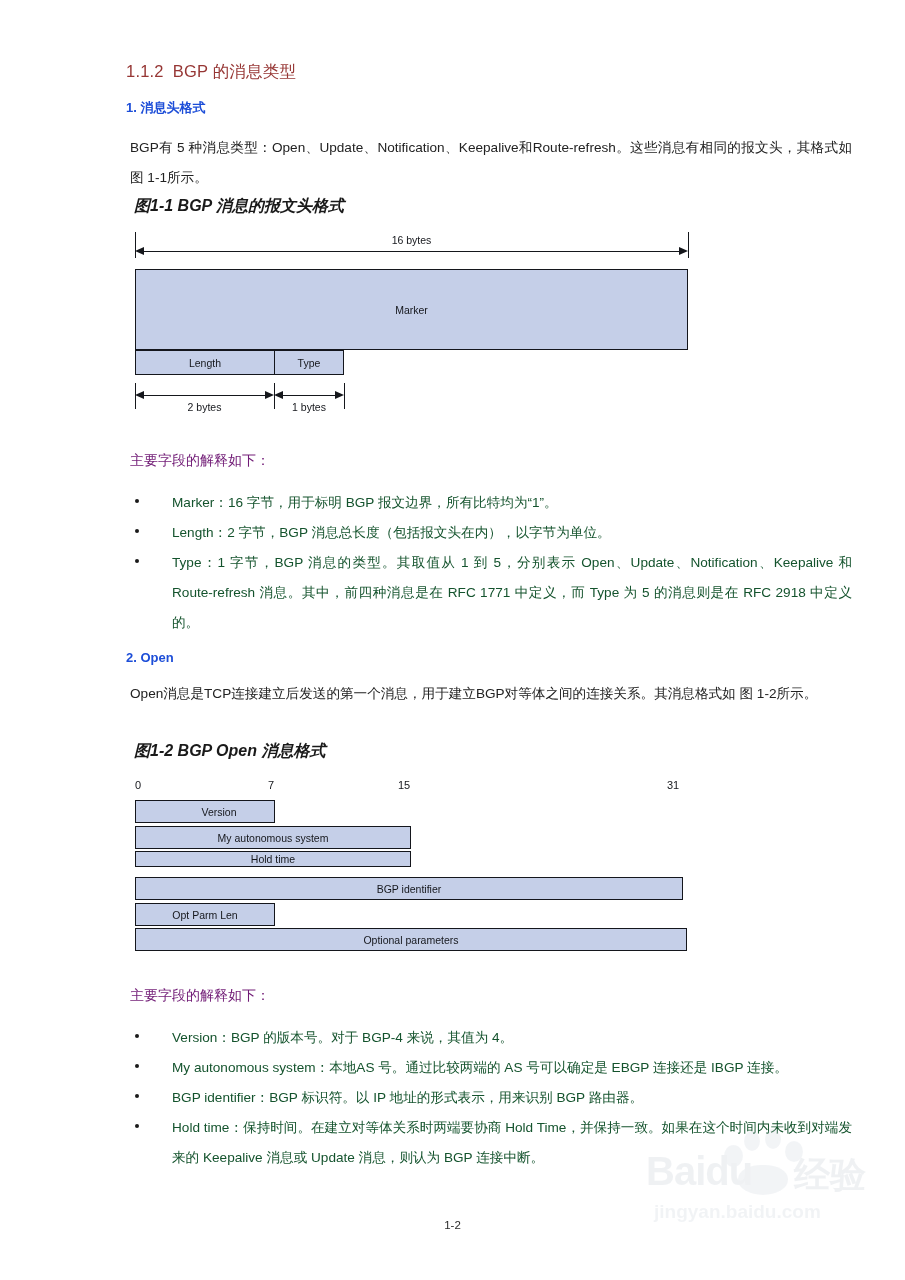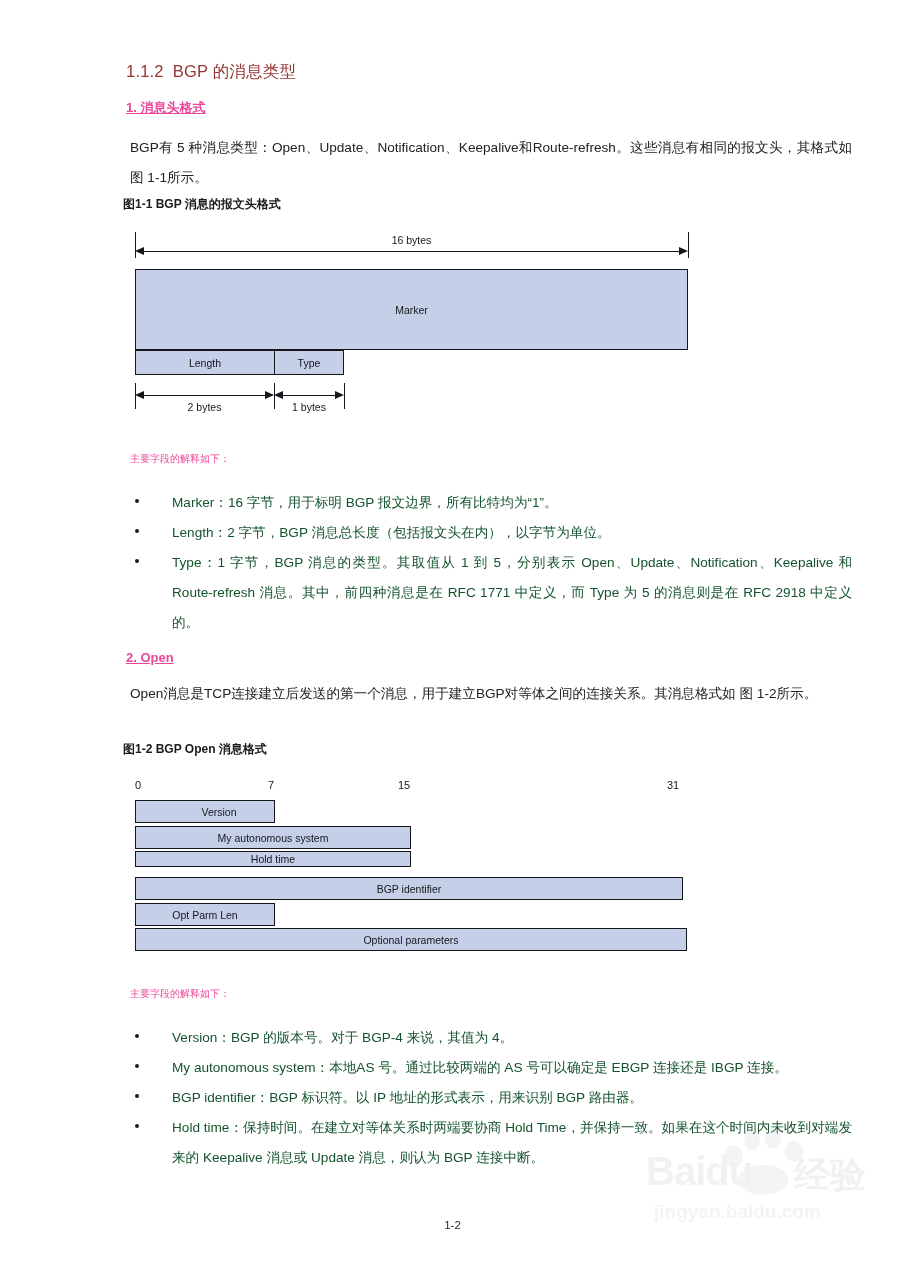--- a/index.html
+++ b/index.html
@@ -30,56 +30,56 @@
     letter-spacing: 0.2px;
     white-space: nowrap;
   }
   .h2 .num { margin-right: 9px; }
 
   .h3 {
     position: absolute;
     left: 126px;
     font-size: 13px;
     font-weight: 700;
-    color: #ec4899;
-    white-space: nowrap;
-    text-decoration: underline;
+    color: #1d4ed8;
+    white-space: nowrap;
   }
   .h3-a { top: 99px; }
   .h3-b { top: 650px; }
 
   
   .para {
     position: absolute;
     left: 130px;
     width: 722px;
     font-size: 13.6px;
     line-height: 30px;
     color: #222222;
     text-align: justify;
   }
   .para-1 { top: 133px; }
   .para-2 { top: 679px; }
 
   .figcap {
     position: absolute;
-    left: 123px;
-    font-size: 12px;
+    left: 134px;
+    font-size: 16px;
     font-weight: 700;
     color: #1a1a1a;
     white-space: nowrap;
+    font-style: italic;
   }
   .figcap-1 { top: 196px; }
   .figcap-2 { top: 741px; }
 
   .lead {
     position: absolute;
     left: 130px;
-    font-size: 10px;
-    color: #ec4899;
+    font-size: 14px;
+    color: #701a75;
     white-space: nowrap;
     text-align: center;
   }
   .lead-1 { top: 452px; }
   .lead-2 { top: 987px; }
 
   
   .bullets {
     position: absolute;
     left: 130px;

